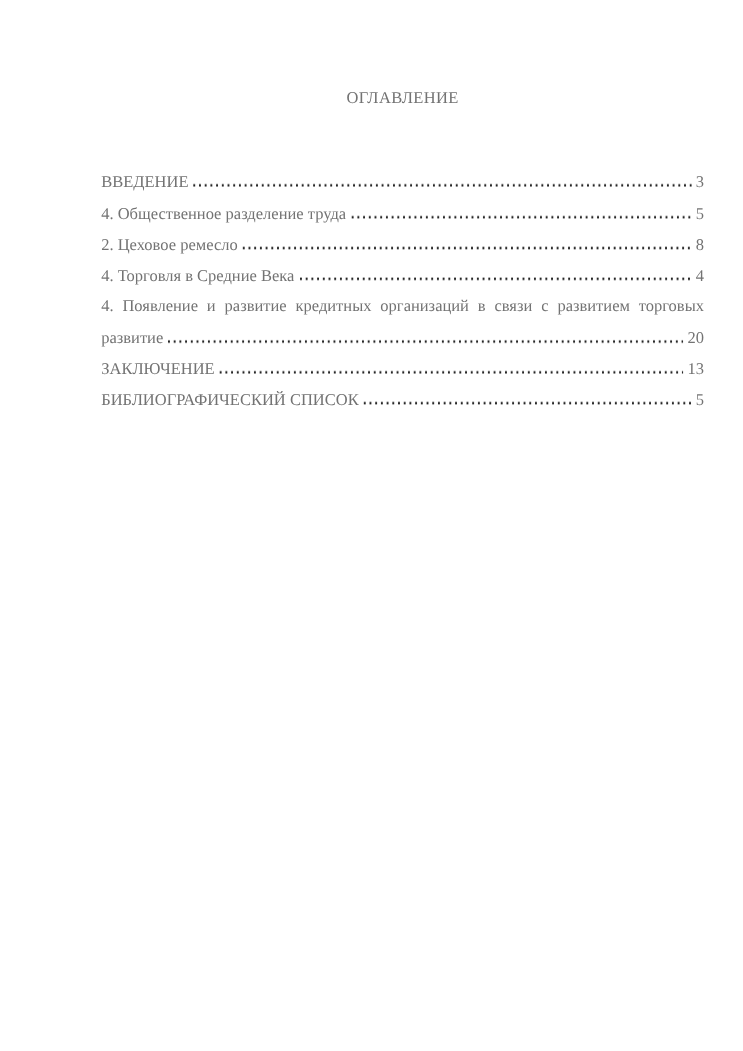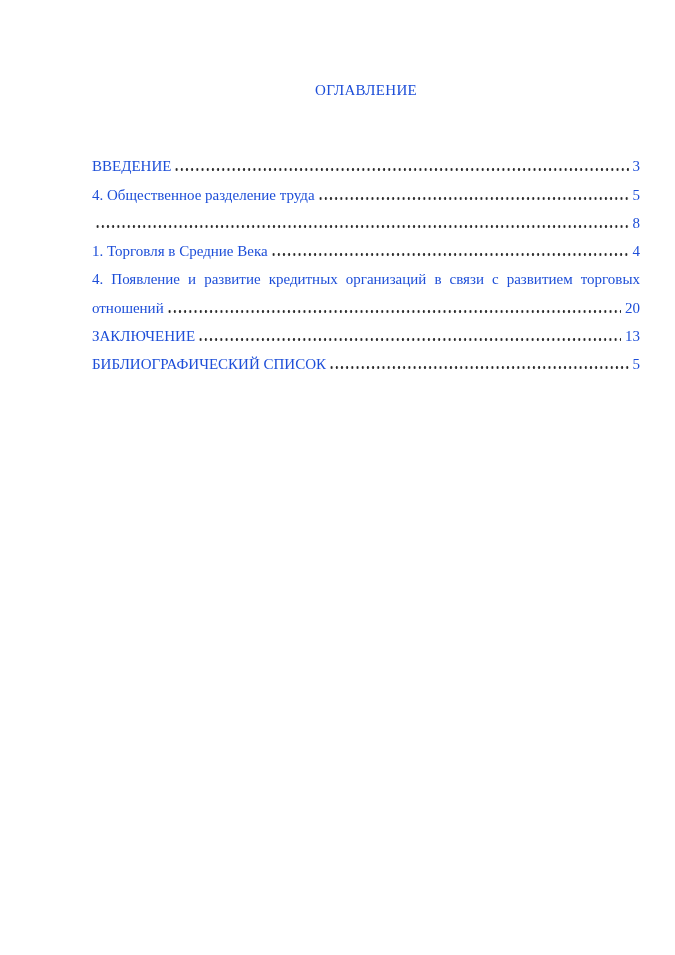--- a/index.html
+++ b/index.html
@@ -13,21 +13,21 @@
     overflow: hidden;
   }
   .page {
     box-sizing: border-box;
     width: 675px;
     height: 955px;
     padding: 76px 35px 0 92px;
     font-family: "Liberation Serif", "DejaVu Serif", serif;
     font-size: 15px;
     line-height: 28.3px;
-    color: #1d4ed8;
+    color: #737373;
     -webkit-font-smoothing: antialiased;
   }
   .doc-title {
     display: block;
     text-align: center;
     font-size: 15px;
     font-weight: normal;
     letter-spacing: 0.3px;
     margin: 0 0 24px 0;
   }
@@ -76,34 +76,35 @@
     <span class="toc-page">3</span>
   </div>
 
   <div class="toc-row">
     <span class="toc-label">4. Общественное разделение труда</span>
     <span class="toc-dots"></span>
     <span class="toc-page">5</span>
   </div>
 
   <div class="toc-row">
+    <span class="toc-label">2. Цеховое ремесло</span>
     <span class="toc-dots"></span>
     <span class="toc-page">8</span>
   </div>
 
   <div class="toc-row">
-    <span class="toc-label">1. Торговля в Средние Века</span>
+    <span class="toc-label">4. Торговля в Средние Века</span>
     <span class="toc-dots"></span>
     <span class="toc-page">4</span>
   </div>
 
   <div class="toc-line-wrap">4. Появление и развитие кредитных организаций в связи с развитием торговых</div>
 
   <div class="toc-row">
-    <span class="toc-label">отношений</span>
+    <span class="toc-label">развитие</span>
     <span class="toc-dots"></span>
     <span class="toc-page">20</span>
   </div>
 
   <div class="toc-row">
     <span class="toc-label">ЗАКЛЮЧЕНИЕ</span>
     <span class="toc-dots"></span>
     <span class="toc-page">13</span>
   </div>
 

